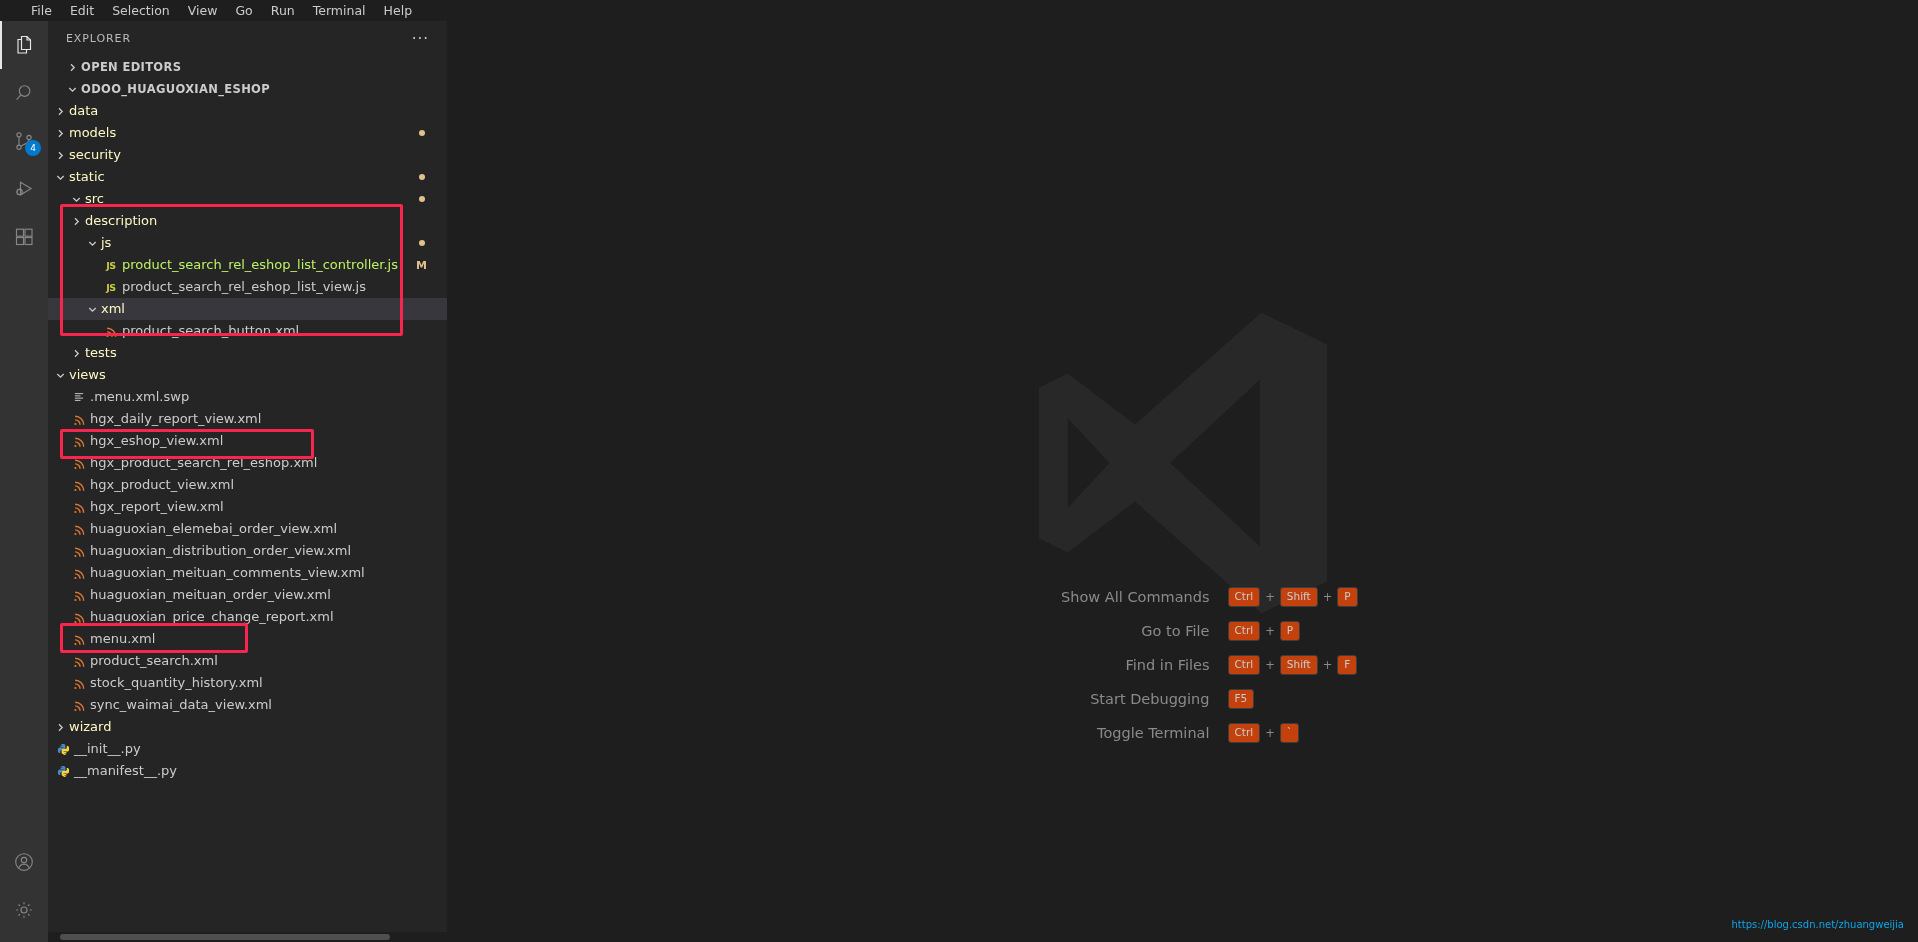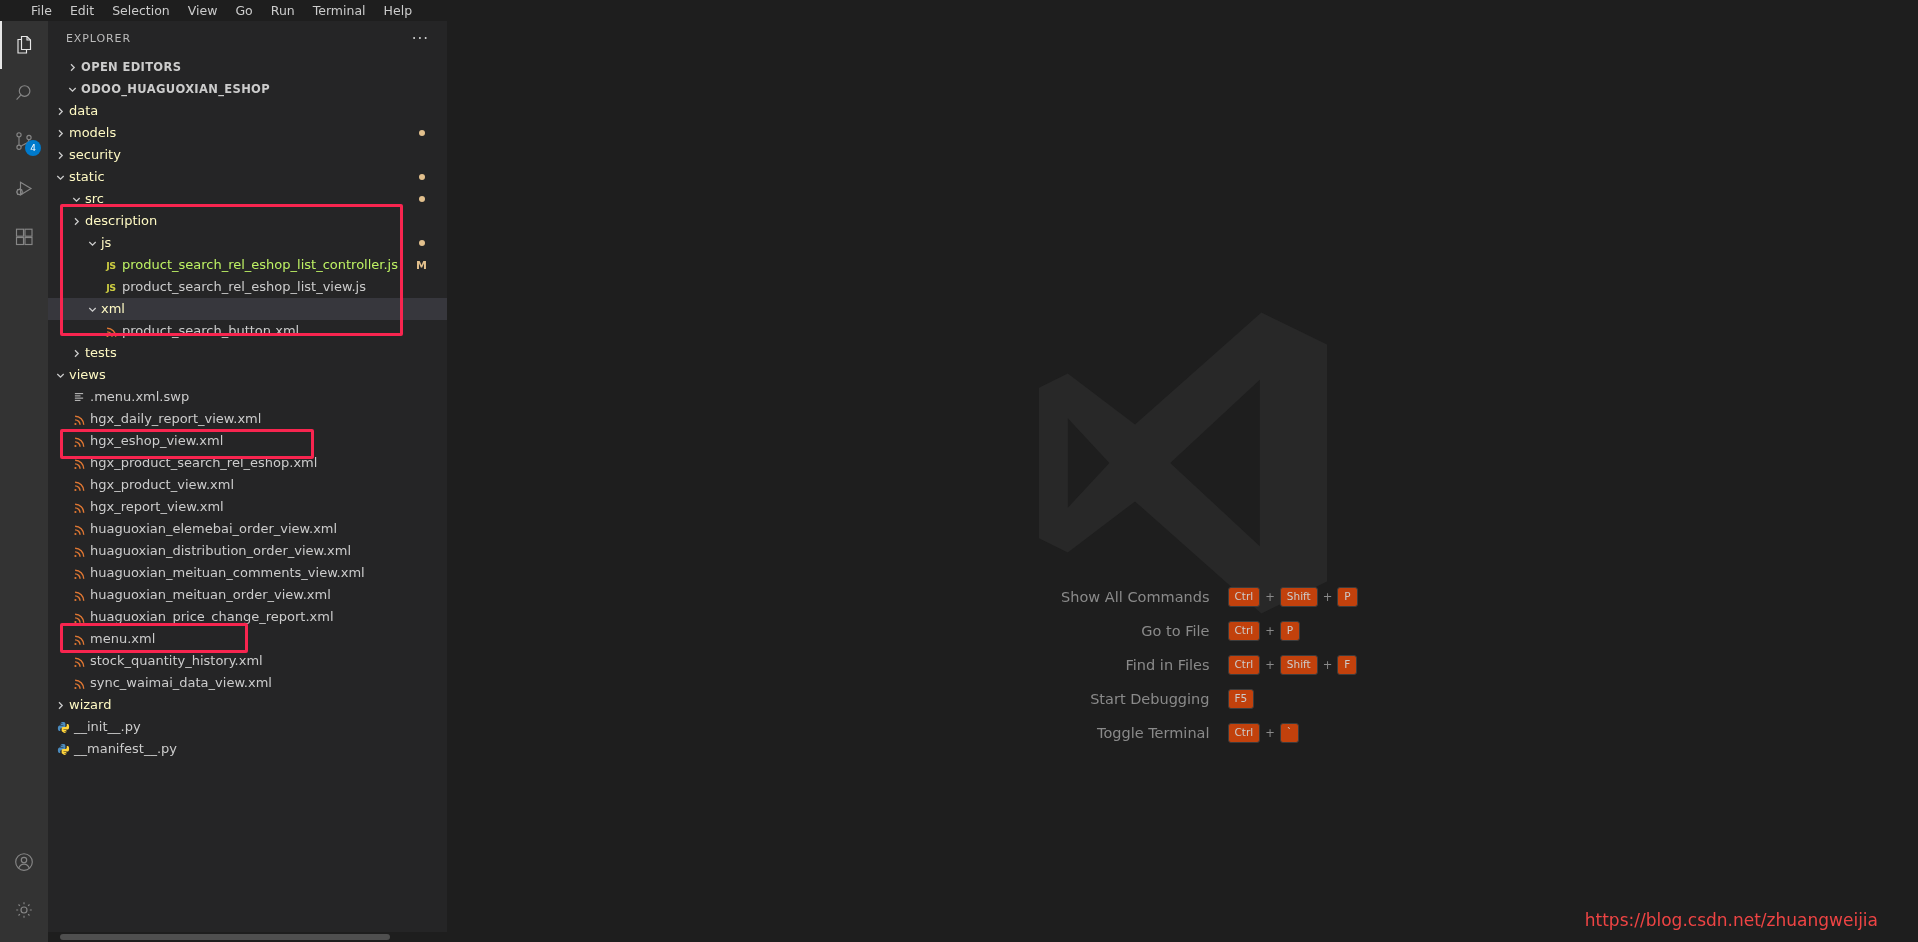--- a/index.html
+++ b/index.html
@@ -216,24 +216,24 @@
     font-size: 10.5px;
     padding: 3px 6px 4px 6px;
     line-height: 11px;
     border: 1px solid #3c3c3c;
     font-family: "DejaVu Sans", "Liberation Sans", sans-serif;
   }
   .plus { color: #8a8a8a; font-size: 11.5px; padding: 0 1px; }
 
   .watermark {
     position: absolute;
-    right: 40px;
+    right: 14px;
     bottom: 12px;
-    color: #ef4444;
-    font-size: 17px;
+    color: #0ea5e9;
+    font-size: 10px;
     font-family: "DejaVu Sans", "Liberation Sans", sans-serif;
   }
 
   
   .bottom-strip {
     position: absolute;
     left: 48px;
     bottom: 0;
     width: 399px;
     height: 10px;
@@ -633,20 +633,32 @@
         <div class="row">
           <span class="indent" style="width:20px"></span>
           <span class="indent" style="width:0px"></span>
           <span class="ficon xml">
             <svg width="13" height="13" viewBox="0 0 16 16">
               <path fill="#e37933" d="M3 12.2a1.35 1.35 0 1 1 0 2.7 1.35 1.35 0 0 1 0-2.7z"></path>
               <path fill="none" stroke="#e37933" stroke-width="1.7" d="M2.6 8.4c3.4 0 6.1 2.8 6.1 6.2"></path>
               <path fill="none" stroke="#e37933" stroke-width="1.7" d="M2.6 4c5.9 0 10.6 4.8 10.6 10.6"></path>
             </svg>
           </span>
+          <span class="label fname">product_search.xml</span>
+        </div>
+        <div class="row">
+          <span class="indent" style="width:20px"></span>
+          <span class="indent" style="width:0px"></span>
+          <span class="ficon xml">
+            <svg width="13" height="13" viewBox="0 0 16 16">
+              <path fill="#e37933" d="M3 12.2a1.35 1.35 0 1 1 0 2.7 1.35 1.35 0 0 1 0-2.7z"></path>
+              <path fill="none" stroke="#e37933" stroke-width="1.7" d="M2.6 8.4c3.4 0 6.1 2.8 6.1 6.2"></path>
+              <path fill="none" stroke="#e37933" stroke-width="1.7" d="M2.6 4c5.9 0 10.6 4.8 10.6 10.6"></path>
+            </svg>
+          </span>
           <span class="label fname">stock_quantity_history.xml</span>
         </div>
         <div class="row">
           <span class="indent" style="width:20px"></span>
           <span class="indent" style="width:0px"></span>
           <span class="ficon xml">
             <svg width="13" height="13" viewBox="0 0 16 16">
               <path fill="#e37933" d="M3 12.2a1.35 1.35 0 1 1 0 2.7 1.35 1.35 0 0 1 0-2.7z"></path>
               <path fill="none" stroke="#e37933" stroke-width="1.7" d="M2.6 8.4c3.4 0 6.1 2.8 6.1 6.2"></path>
               <path fill="none" stroke="#e37933" stroke-width="1.7" d="M2.6 4c5.9 0 10.6 4.8 10.6 10.6"></path>

